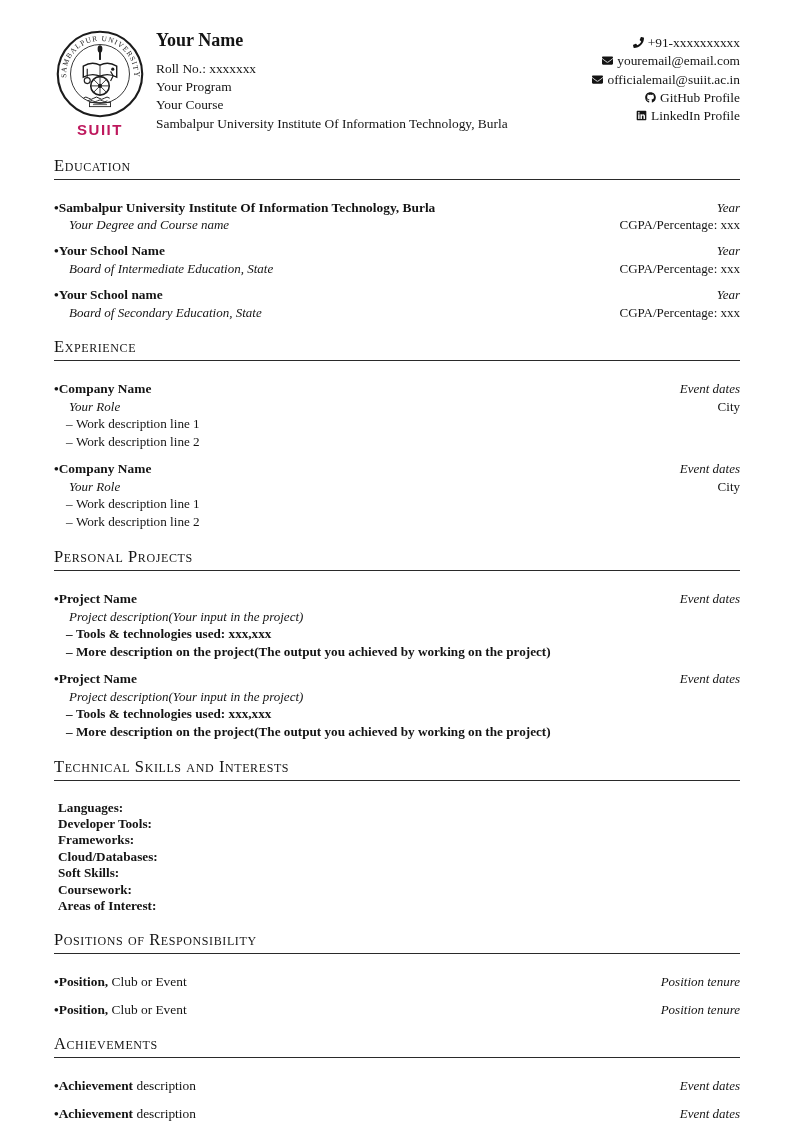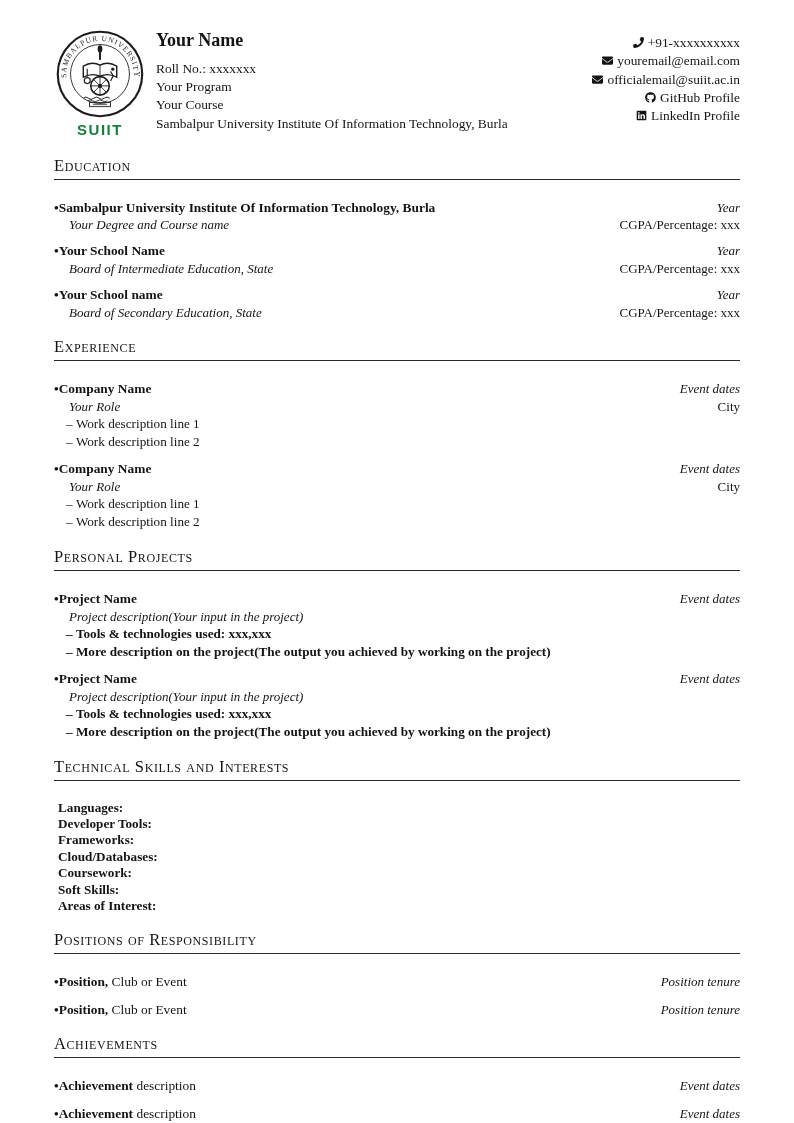--- a/index.html
+++ b/index.html
@@ -9,21 +9,21 @@
     padding:30px 54px 20px 54px; overflow:hidden;
     font-family:"Liberation Serif","DejaVu Serif",serif;
     font-size:13.4px; color:#141414; line-height:1.32;
   }
 
   
   .header { display:flex; align-items:flex-start; }
   .logo-block { width:92px; text-align:center; flex:0 0 auto; }
   .logo-block svg.seal { width:88px; height:88px; display:block; margin:0 auto; }
   .logo-label { font-family:"Liberation Sans","DejaVu Sans",sans-serif; font-weight:700;
-                font-size:15px; letter-spacing:1.5px; margin-top:2px; color:#15803d; }
+                font-size:15px; letter-spacing:1.5px; margin-top:2px; color:#be185d; }
   .identity { margin-left:10px; }
   .name { font-size:18px; font-weight:700; line-height:1.15; margin-bottom:9px; }
   .identity .line { line-height:1.37; }
   .contacts { margin-left:auto; text-align:right; padding-top:4px; }
   .contact-row { line-height:1.37; white-space:nowrap; }
   .contact-row svg { width:11px; height:11px; fill:#141414; vertical-align:-1px; margin-right:4px; }
 
   
   .section-title {
     font-variant:small-caps; font-weight:400; font-size:16.5px; letter-spacing:0.6px;
@@ -238,22 +238,22 @@
     </div>
   </div>
 
   <div>
     <div class="section-title">Technical Skills and Interests</div>
     <div class="skills">
       <div class="skill-item">Languages:</div>
       <div class="skill-item">Developer Tools:</div>
       <div class="skill-item">Frameworks:</div>
       <div class="skill-item">Cloud/Databases:</div>
+      <div class="skill-item">Soft Skills:</div>
       <div class="skill-item">Coursework:</div>
-      <div class="skill-item">Soft Skills:</div>
       <div class="skill-item">Areas of Interest:</div>
     </div>
   </div>
 
   <div>
     <div class="section-title">Positions of Responsibility</div>
 
     <div class="pair-row flat-row">
       <span class="flat-left"><span class="bold-lead">Position,</span> <span>Club or Event</span></span>
       <span class="right-it">Position tenure</span>

